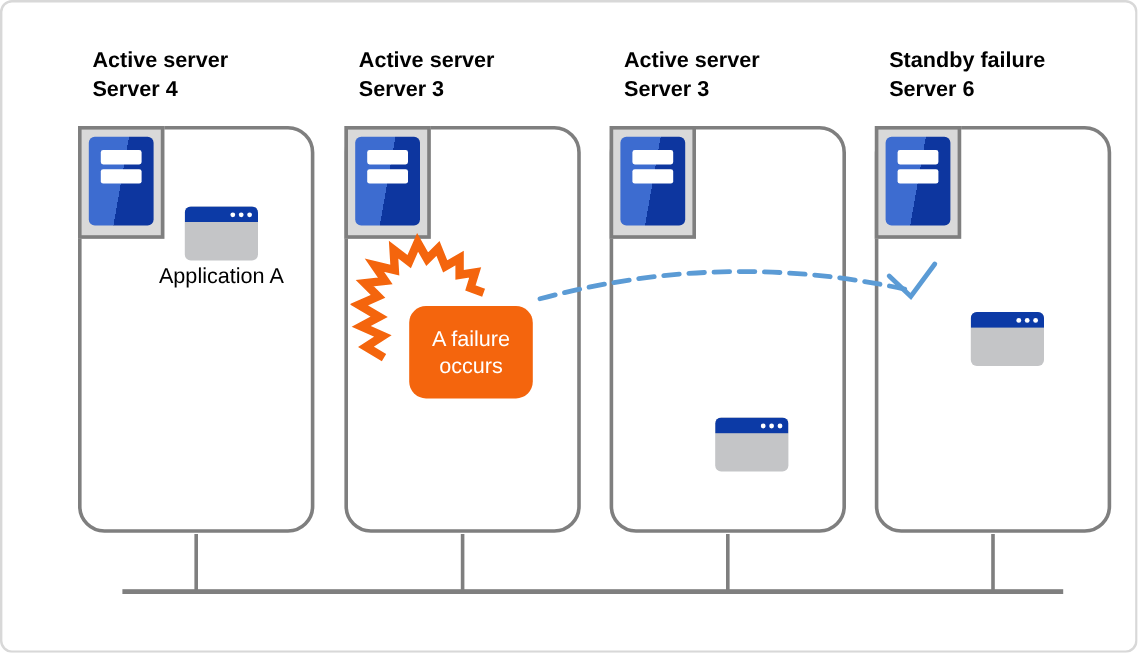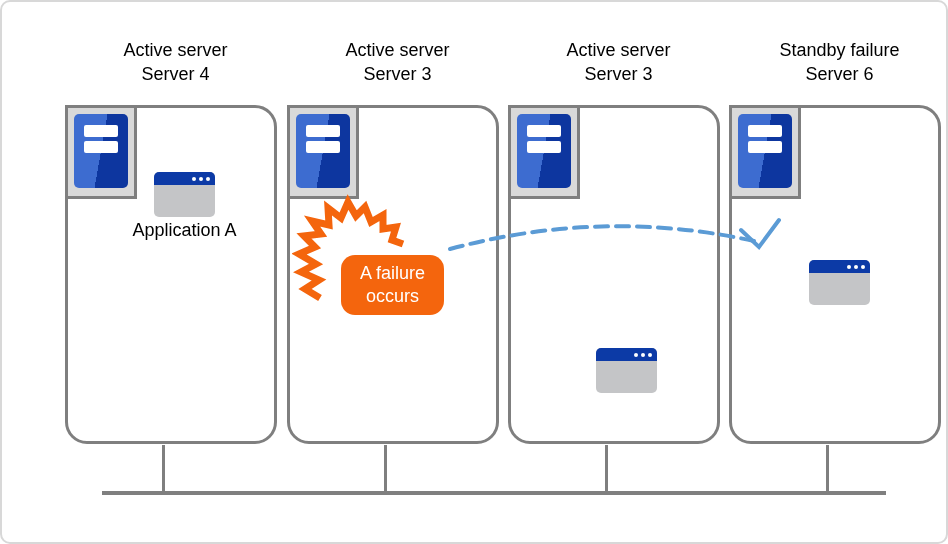--- a/index.html
+++ b/index.html
@@ -3,25 +3,25 @@
 <meta charset="utf-8">
 <style>
   html,body{margin:0;padding:0;background:#ffffff;font-family:"Liberation Sans",sans-serif;}
   .canvas{
     position:relative;width:948px;height:544px;background:#ffffff;
     border:2px solid var(--frame_gray,#d8d8d8);border-radius:10px;box-sizing:border-box;
     overflow:hidden;
   }
   
   .server-header{
-    position:absolute;top:36px;width:197px;text-align:center;
-    font-size:18px;line-height:24px;color:#000;transform:translateX(12px);
+    position:absolute;top:36px;width:197px;text-align:left;
+    font-size:18px;line-height:24px;color:#000;transform:translateX(12px);font-weight:bold;
   }
   .server-box{
-    position:absolute;top:103px;width:212px;height:339px;box-sizing:border-box;
+    position:absolute;top:103px;width:197px;height:339px;box-sizing:border-box;
     border:3px solid var(--line_gray,#7f7f7f);border-radius:22px;background:#fff;
   }
   .srv-icon{
     position:absolute;top:-3px;left:-3px;width:72px;height:94px;box-sizing:border-box;
     background:var(--icon_bg_gray,#d9d9d9);border:3px solid var(--line_gray,#7f7f7f);
   }
   .srv-tower{
     position:absolute;left:6px;top:6px;width:54px;height:74px;border-radius:5px;
     background:linear-gradient(100deg,var(--server_blue_light,#3d6cd0) 50%,var(--server_blue,#0d369f) 50%);
   }
@@ -30,21 +30,21 @@
   
   .app-icon{position:absolute;width:61px;height:45px;border-radius:5px;background:var(--app_body_gray,#c4c5c7);overflow:hidden;}
   .app-titlebar{
     position:absolute;top:0;left:0;right:0;height:13px;background:var(--app_titlebar_blue,#0c3aa6);
     display:flex;align-items:center;justify-content:flex-end;gap:3px;padding-right:5px;box-sizing:border-box;
   }
   .dot{width:4px;height:4px;border-radius:50%;background:#fff;}
   .app-label{position:absolute;width:191px;text-align:center;font-size:18px;color:#000;white-space:nowrap;}
   
   .failure-bubble{
-    position:absolute;left:339px;top:253px;width:103px;height:60px;border-radius:14px;
+    position:absolute;left:339px;top:253px;width:103px;height:77px;border-radius:14px;
     background:var(--failure_orange,#f4650d);color:#fff;font-size:18px;line-height:23px;
     display:flex;align-items:center;justify-content:center;text-align:center;
     box-sizing:border-box;padding:4px;z-index:4;
   }
   .explosion-svg{position:absolute;left:290px;top:192px;z-index:3;}
   .arrow-svg{position:absolute;left:0;top:0;z-index:5;pointer-events:none;}
   
   .net-connector{position:absolute;top:443px;width:3px;height:48px;background:var(--line_gray,#7f7f7f);}
   .net-bus{position:absolute;left:100px;top:489px;width:784px;height:4px;background:var(--line_gray,#7f7f7f);}
 </style>

